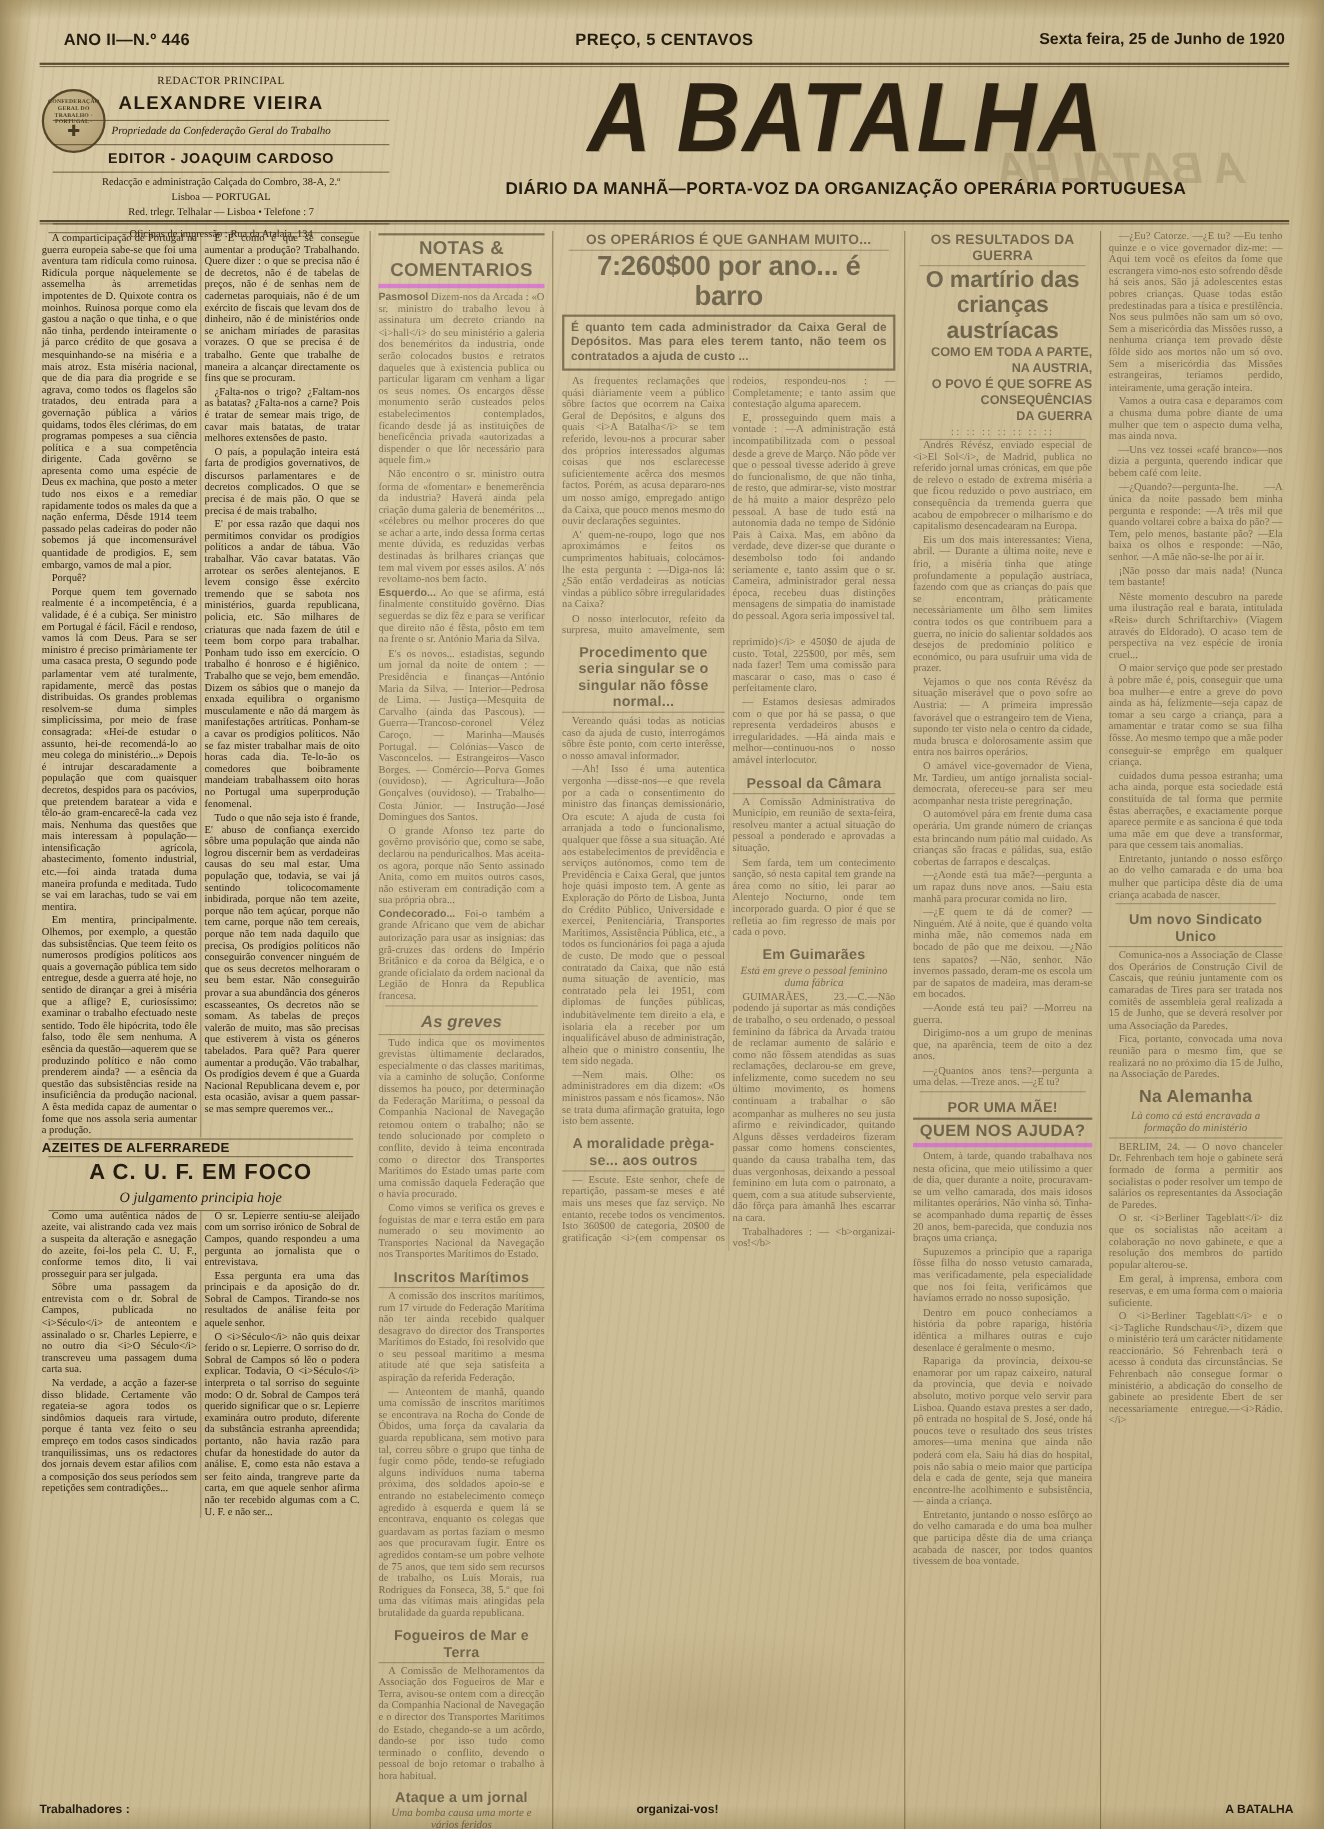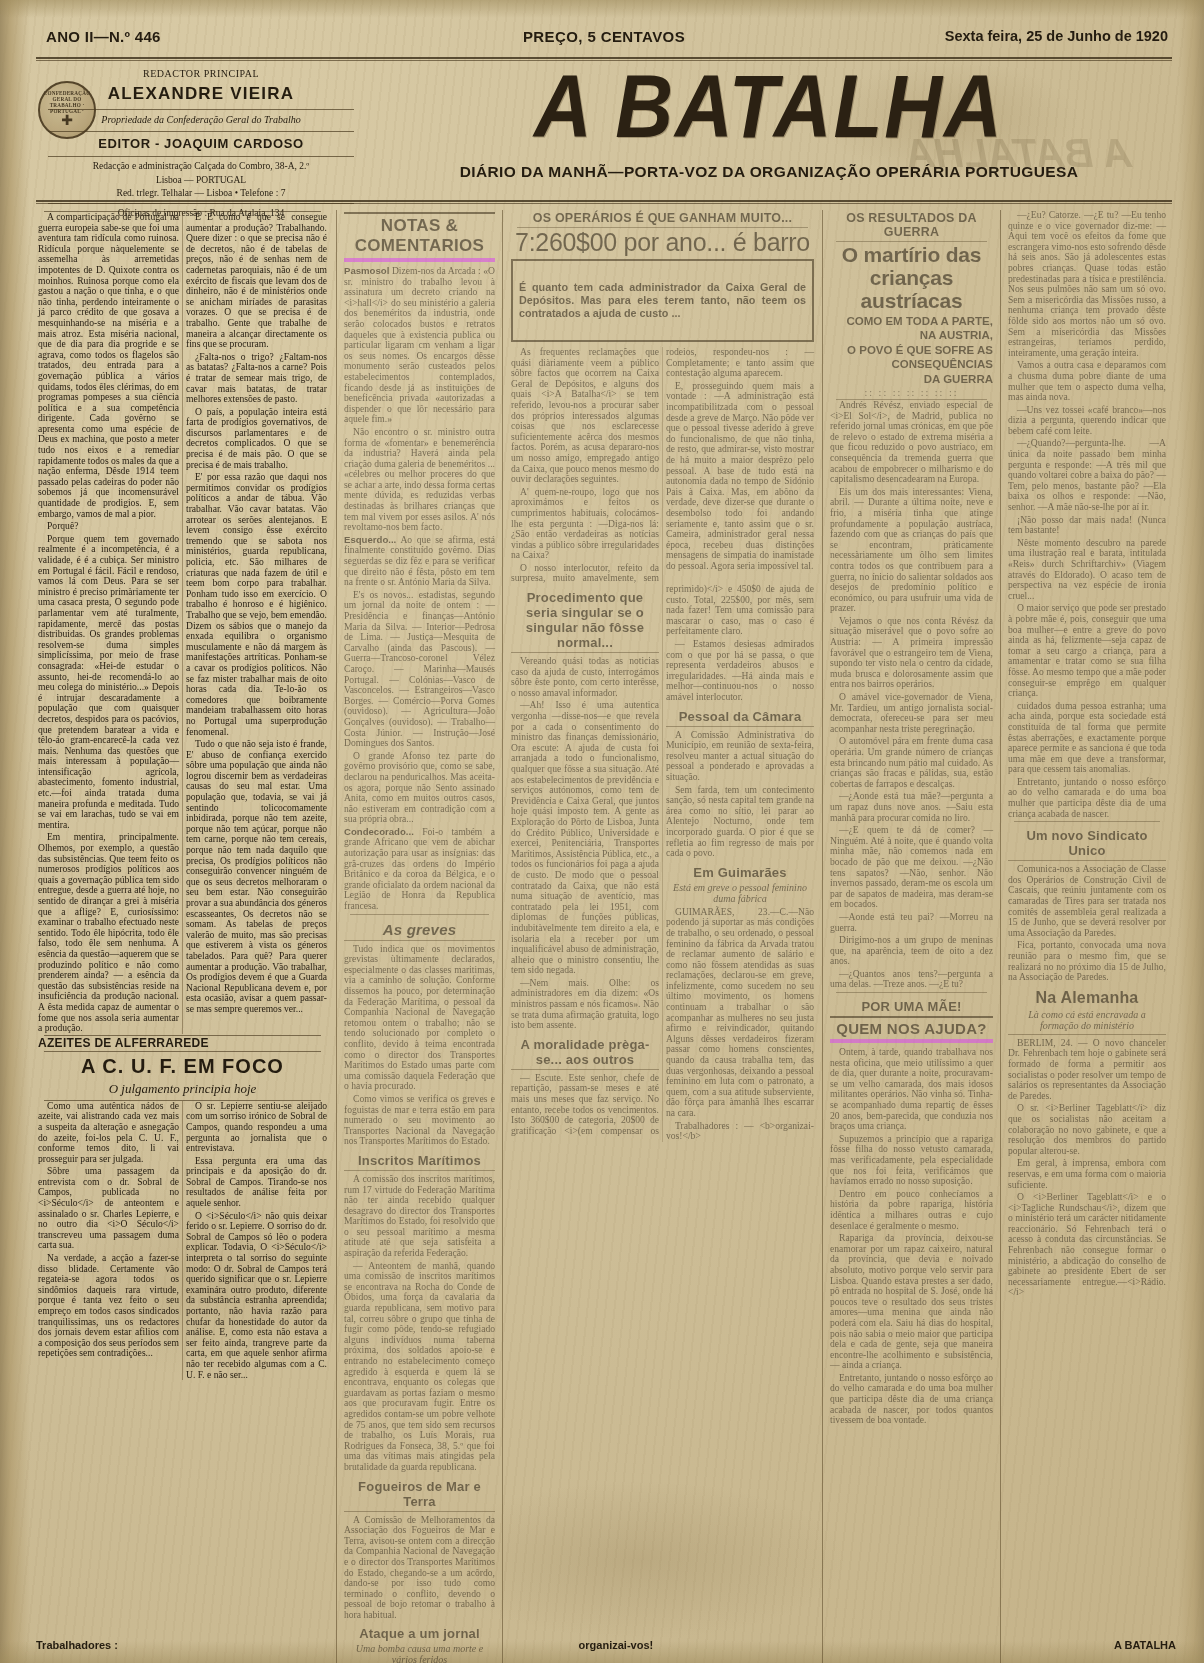--- a/index.html
+++ b/index.html
@@ -34,21 +34,21 @@
   }
   .edge-bottom{
     position:absolute;left:0;bottom:0;height:22px;width:100%;
     background:linear-gradient(0deg,#9b8858 0%, rgba(199,180,137,0) 100%);
     opacity:.5;
   }
   .sheet{position:absolute;left:30px;top:20px;width:1148px;height:1624px;}
 
   
   .topbar{position:relative;height:26px;margin:8px 6px 0 6px;}
-  .topbar .issue{position:absolute;left:10px;top:0;font-family:"Liberation Sans",sans-serif;font-weight:bold;font-size:15px;letter-spacing:.3px;}
+  .topbar .issue{position:absolute;left:22px;top:0;font-family:"Liberation Sans",sans-serif;font-weight:bold;font-size:15px;letter-spacing:.3px;}
   .topbar .price{position:absolute;left:50%;transform:translateX(-50%);top:0;font-family:"Liberation Sans",sans-serif;font-weight:bold;font-size:15px;letter-spacing:.4px;}
   .topbar .date{position:absolute;right:4px;top:0;font-family:"Liberation Sans",sans-serif;font-weight:bold;font-size:14.5px;}
   .rule{border-top:2px solid #3a2d18;margin:3px 6px 0 6px;opacity:.8;}
   .rule.thin{border-top:1px solid #4a3a20;opacity:.65;margin-top:1px;}
 
   
   .masthead{position:relative;height:132px;margin:4px 6px 0 6px;}
   .mast-left{position:absolute;left:0;top:2px;width:330px;text-align:center;font-size:10.5px;line-height:1.45;}
   .mast-left .rp{font-variant:small-caps;font-size:10px;letter-spacing:.5px;}
   .mast-left .name{font-family:"Liberation Sans",sans-serif;font-weight:bold;font-size:17px;letter-spacing:1.2px;}
@@ -93,34 +93,34 @@
   .head-box{
     font-family:"Liberation Sans",sans-serif;font-weight:bold;font-size:17px;
     border-top:2px solid #3a2d18;border-bottom:4px solid #d946ef;
     text-align:center;padding:2px 0;letter-spacing:.3px;margin:2px 0 4px;
   }
   .kicker{
     font-family:"Liberation Sans",sans-serif;font-weight:bold;font-size:12.5px;
     text-align:center;letter-spacing:.2px;margin:1px 0 2px;
   }
   .head-big2{
-    font-family:"Liberation Sans",sans-serif;font-weight:normal;font-size:25px;
+    font-family:"Liberation Sans",sans-serif;font-weight:bold;font-size:25px;
     text-align:center;line-height:27px;margin:1px 0 3px;letter-spacing:-.3px;
   }
   .head-big3{
     font-family:"Liberation Sans",sans-serif;font-weight:bold;font-size:21px;
     text-align:center;line-height:23px;margin:1px 0 2px;letter-spacing:-.2px;
   }
   .subhead{
     font-family:"Liberation Sans",sans-serif;font-weight:bold;font-size:11.5px;
     text-align:right;line-height:14px;margin:1px 0;
   }
   .dots{text-align:center;font-size:10px;letter-spacing:2px;opacity:.8;}
   .boxed{
-    border:2px solid #3a2d18;padding:20px 6px;margin:3px 0 5px;
+    border:2px solid #3a2d18;padding:4px 6px;margin:3px 0 5px;
     font-family:"Liberation Sans",sans-serif;font-weight:bold;font-size:10.8px;line-height:13px;text-align:justify;
   }
   .sec-title{
     font-family:"Liberation Sans",sans-serif;font-weight:bold;font-size:16px;
     text-align:center;margin:6px 0 2px;letter-spacing:.2px;
   }
   .sec-title.sm{font-size:13px;}
   .sec-title.it{font-style:italic;font-size:15px;}
   .sec-rule{border-top:1px solid #4a3a20;margin:2px 0 3px;opacity:.7;}
   .sub-it{font-style:italic;text-align:center;font-size:13px;margin:2px 0 3px;font-family:"Liberation Serif",serif;}

